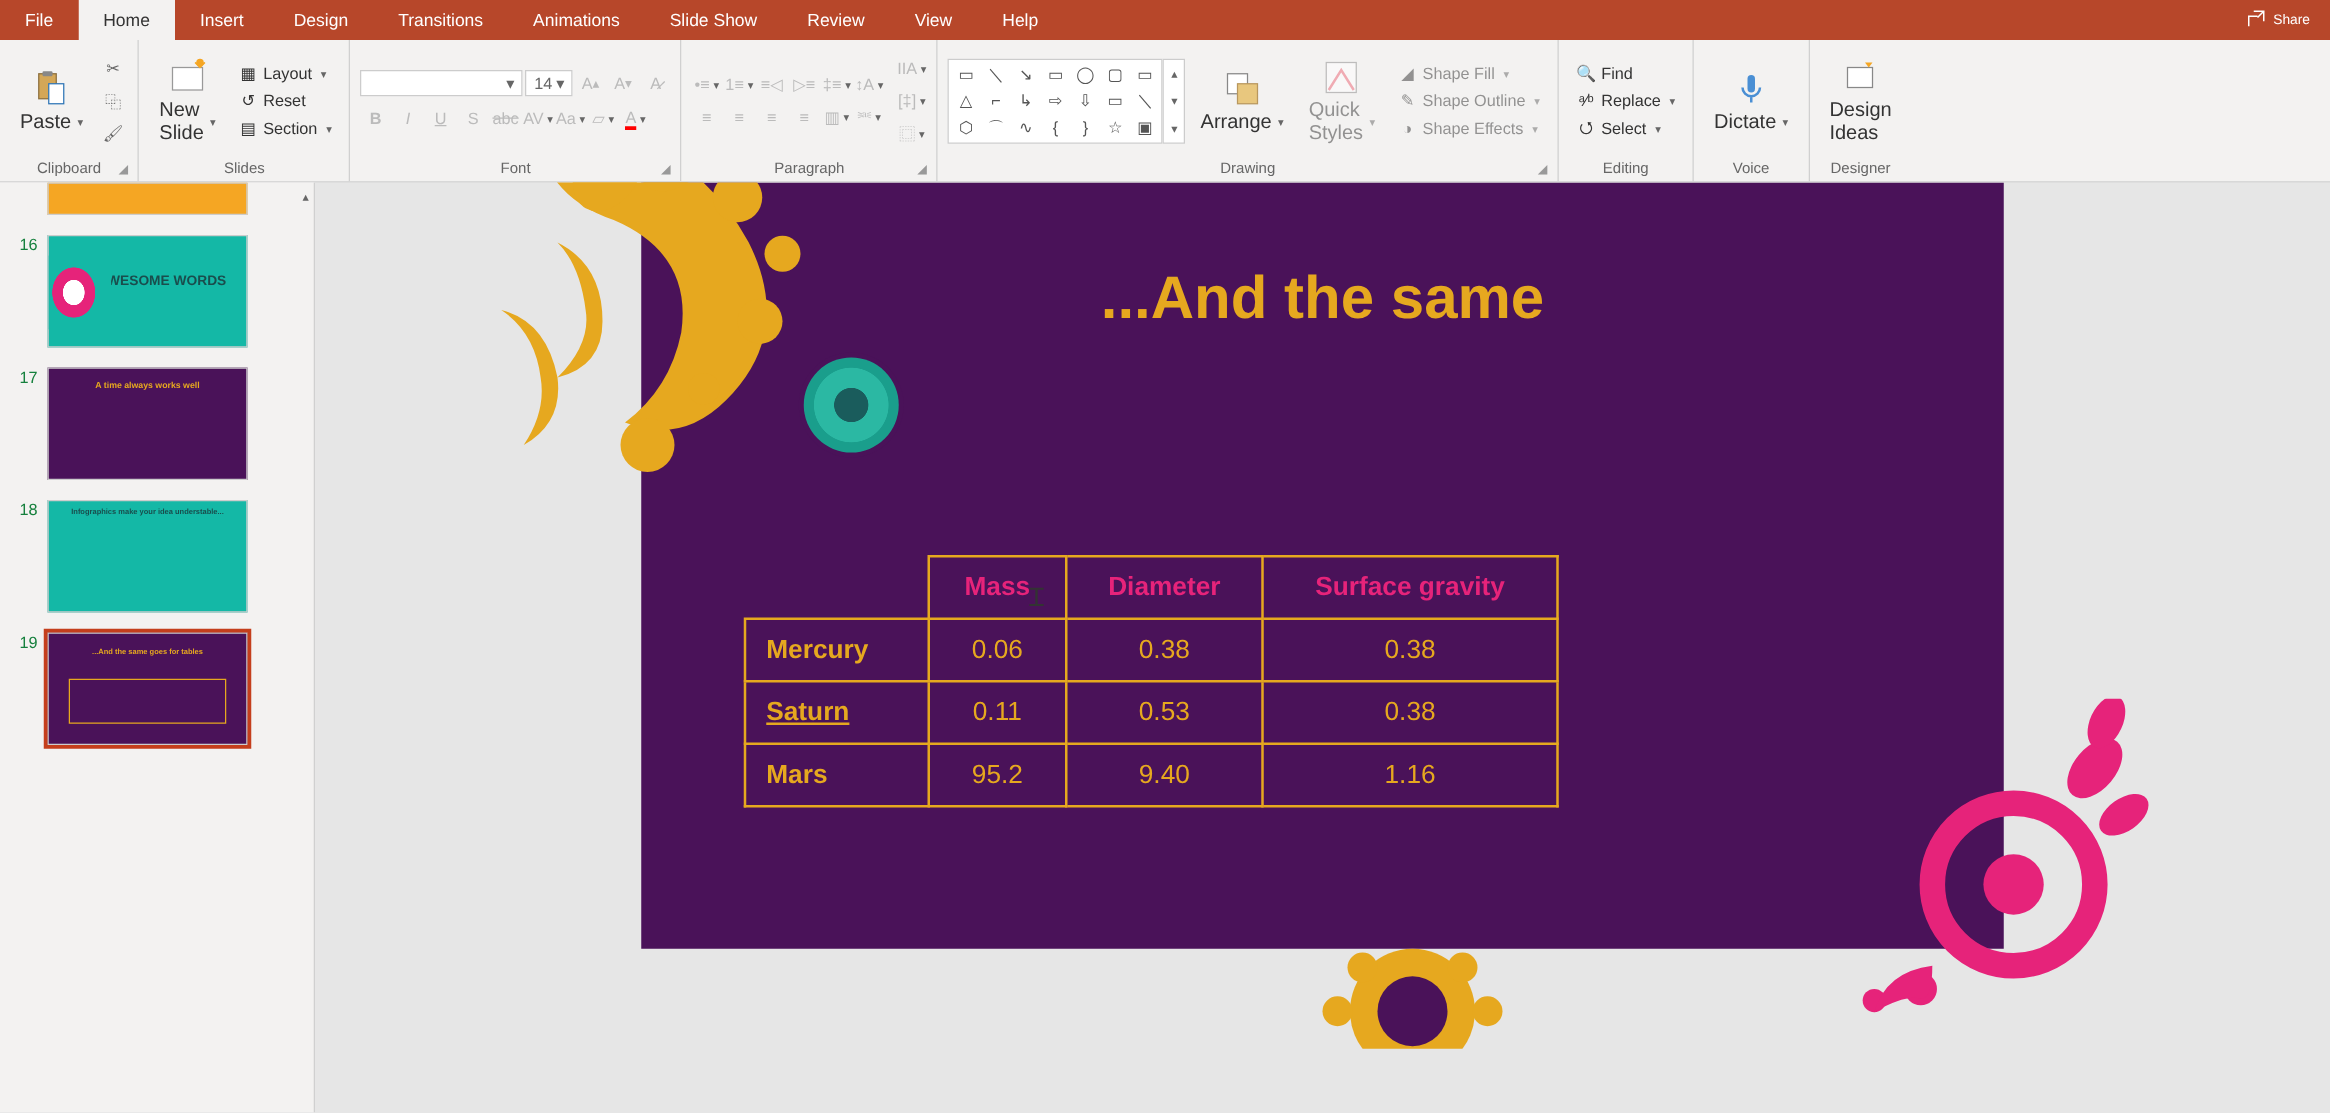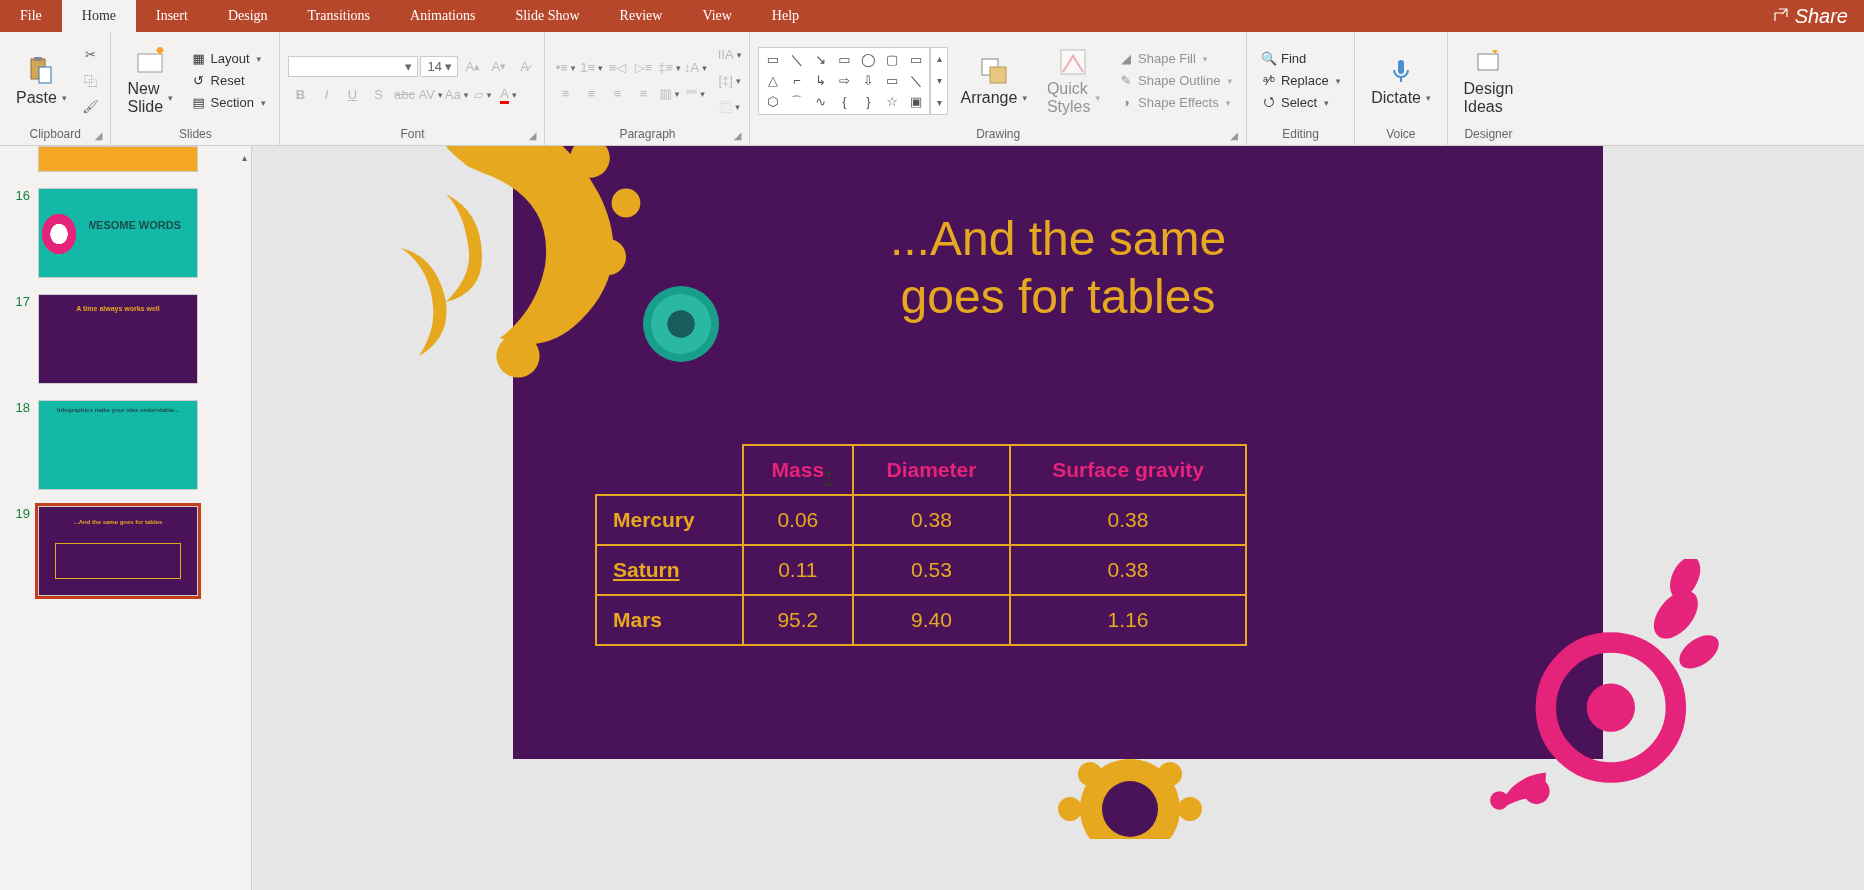--- a/index.html
+++ b/index.html
@@ -1,23 +1,23 @@
 <!DOCTYPE html>
 <html><head>
 <meta charset="utf-8">
 <style>
 * { margin: 0; padding: 0; box-sizing: border-box; font-family: 'Segoe UI', Tahoma, sans-serif; }
 body { background: #e6e6e6; overflow: hidden; width: 1864px; height: 890px; }
 
 
 .titlebar { background: #b7472a; height: 32px; display: flex; align-items: center; color: white; }
 .tabs { display: flex; height: 100%; }
-.tab { padding: 0 20px; display: flex; align-items: center; font-size: 14px; cursor: pointer; font-family: Liberation Serif, serif; }
+.tab { padding: 0 20px; display: flex; align-items: center; font-size: 14px; cursor: pointer; }
 .tab.active { background: #f3f2f1; color: #333; }
-.share-btn { margin-left: auto; padding: 0 16px; display: flex; align-items: center; gap: 6px; font-size: 20px; cursor: pointer; font-style: italic; }
+.share-btn { margin-left: auto; padding: 0 16px; display: flex; align-items: center; gap: 6px; font-size: 11px; cursor: pointer; }
 
 
 .ribbon { background: #f3f2f1; height: 114px; display: flex; border-bottom: 1px solid #d0d0d0; }
 .ribbon-group { border-right: 1px solid #d0d0d0; display: flex; flex-direction: column; padding: 4px 8px 2px; }
 .ribbon-group-body { flex: 1; display: flex; align-items: center; gap: 4px; }
 .ribbon-group-label { text-align: center; font-size: 12px; color: #666; padding: 2px 0; position: relative; }
 .ribbon-group-label .launcher { position: absolute; right: 0; bottom: 2px; color: #999; font-size: 10px; cursor: pointer; }
 
 .big-btn { display: flex; flex-direction: column; align-items: center; padding: 4px 8px; cursor: pointer; gap: 2px; }
 .big-btn .icon { width: 32px; height: 32px; display: flex; align-items: center; justify-content: center; font-size: 24px; }
@@ -50,21 +50,21 @@
 .thumb-item { display: flex; padding: 8px 12px; gap: 8px; }
 .thumb-num { font-size: 13px; color: #15803d; width: 18px; text-align: right; }
 .thumb-preview { width: 160px; height: 90px; border: 1px solid #ccc; background: white; cursor: pointer; position: relative; overflow: hidden; }
 .thumb-item.selected .thumb-preview { outline: 3px solid #c43e1c; }
 
 .slide-area { flex: 1; display: flex; align-items: flex-start; justify-content: center; padding: 0; overflow: auto; position: relative; }
 
 
 .slide { width: 1090px; height: 613px; background: #4a1259; margin-top: 0; position: relative; overflow: visible; }
 
-.slide-title { position: absolute; top: 64px; left: 0; right: 0; text-align: center; color: #e6a81f; font-size: 48px; font-weight: 400; line-height: 1.2; font-family: Georgia, serif; }
+.slide-title { position: absolute; top: 64px; left: 0; right: 0; text-align: center; color: #e6a81f; font-size: 48px; font-weight: 700; line-height: 1.2; font-family: Georgia, serif; }
 
 .slide-table { position: absolute; top: 298px; left: 82px; width: 652px; border-collapse: collapse; }
 .slide-table th, .slide-table td { border: 2px solid #e6a81f; padding: 12px 16px; font-size: 21px; }
 .slide-table th { color: #e6237a; font-weight: 700; text-align: center; }
 .slide-table .row-head { color: #e6a81f; font-weight: 700; text-align: left; margin-left: 16px; }
 .slide-table .row-head.link { text-decoration: underline; }
 .slide-table td.val { color: #e6a81f; text-align: center; font-weight: 400; }
 
 
 .deco-tl { position: absolute; top: -60px; left: -130px; width: 360px; height: 360px; }
@@ -410,21 +410,20 @@
           <path d="M70 120 Q110 140 110 190 Q110 230 70 240 Q100 210 95 180 Q90 140 70 120Z"></path>
           <path d="M20 180 Q60 190 70 240 Q75 280 40 300 Q60 270 55 240 Q50 200 20 180Z"></path>
           <ellipse cx="115" cy="55" rx="28" ry="40" transform="rotate(30 115 55)"></ellipse>
           <ellipse cx="175" cy="45" rx="24" ry="36" transform="rotate(50 175 45)"></ellipse>
         </g>
       </svg>
       <div class="flower-teal"></div>
 
       <div class="slide-title">
         <span>...And the same</span><br>
-        <span>goes for tables</span>
       </div>
 
       <span class="cursor-i">Ꮖ</span>
 
       <table class="slide-table">
         <tbody>
             <tr>
           <th style="border-left:none;border-top:none;background:transparent"></th>
           <th>Mass</th>
           <th>Diameter</th>

